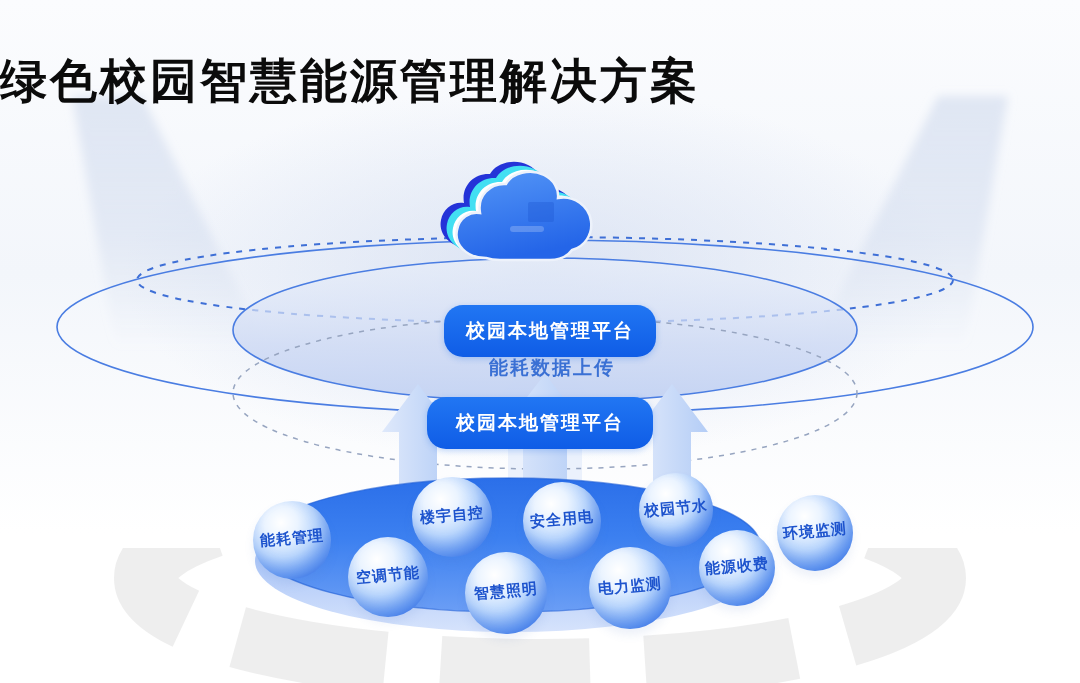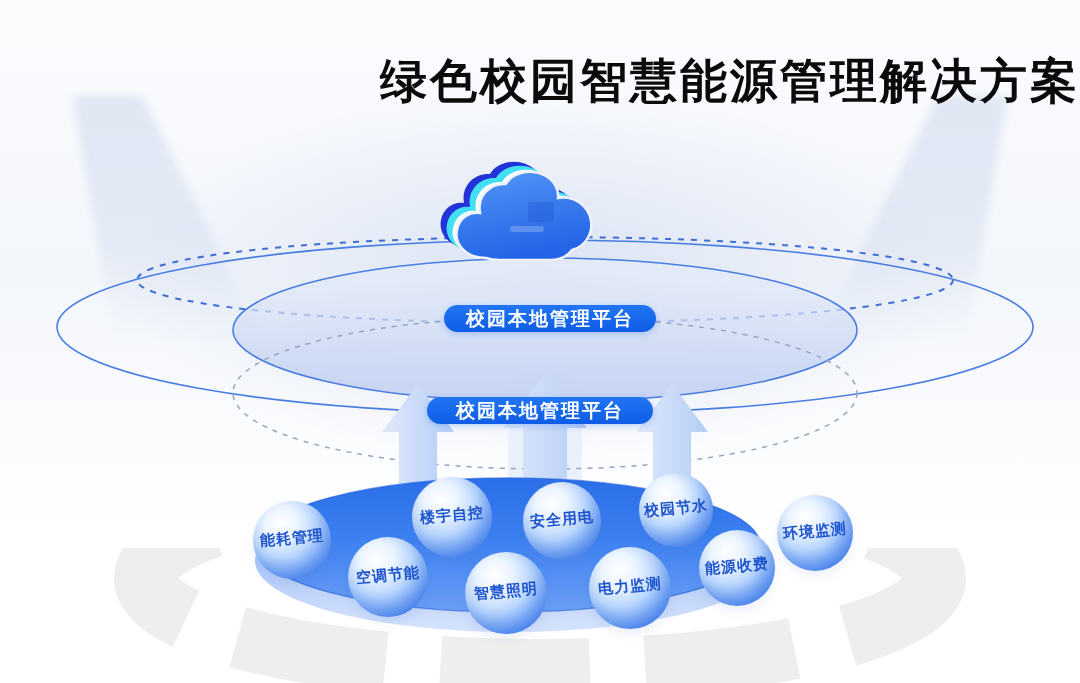--- a/index.html
+++ b/index.html
@@ -5,25 +5,25 @@
   html,body{margin:0;padding:0;background:#fff;}
   .stage{
     position:relative;width:1080px;height:683px;overflow:hidden;
     font-family:"Liberation Sans","DejaVu Sans",sans-serif;
     background:
       radial-gradient(ellipse 580px 260px at 540px 275px, rgba(198,211,237,.55), rgba(198,211,237,0) 72%),
       linear-gradient(180deg,#fbfcfe 0%,#f3f6fb 40%,#ffffff 78%,#ffffff 100%);
   }
   svg.scene{position:absolute;left:0;top:0;}
   .title{
-    position:absolute;left:0;top:52px;width:1080px;text-align:right;
+    position:absolute;left:0;top:52px;width:1080px;text-align:left;
     font-size:47px;font-weight:900;color:#0b0b0b;letter-spacing:3px;line-height:1.25;
   }
   .pill{
-    position:absolute;height:27px;border-radius:19px;
+    position:absolute;height:52px;border-radius:19px;
     background:linear-gradient(180deg,#2176f3,#0f5ce6);
     color:#ffffff;font-size:19px;font-weight:700;letter-spacing:2px;
     display:flex;align-items:center;justify-content:center;
     box-shadow:0 2px 6px rgba(21,103,236,.25);
   }
   .pill-platform{left:444px;top:305px;width:212px;}
   .pill-cockpit{left:427px;top:397px;width:226px;}
   .upload-text{
     position:absolute;left:432px;top:355px;width:240px;text-align:center;
     color:#3a70d4;font-size:19px;font-weight:700;letter-spacing:2px;
@@ -118,20 +118,21 @@
       <rect x="58" y="58" width="34" height="6" rx="3" fill="#ffffff" opacity="0.22"></rect>
     </g>
   </svg>
 
   <div class="title">绿色校园智慧能源管理解决方案</div>
 
   <div class="pill pill-platform">
     <span>校园本地管理平台</span>
   </div>
 
+  <div class="upload-text">能耗数据上传</div>
 
   <div class="pill pill-cockpit">
     <span>校园本地管理平台</span>
   </div>
 
   <div class="sphere" style="left:253px;top:501px;width:78px;height:78px;">
     <span>能耗管理</span>
   </div>
   <div class="sphere" style="left:412px;top:477px;width:80px;height:80px;">
     <span>楼宇自控</span>

